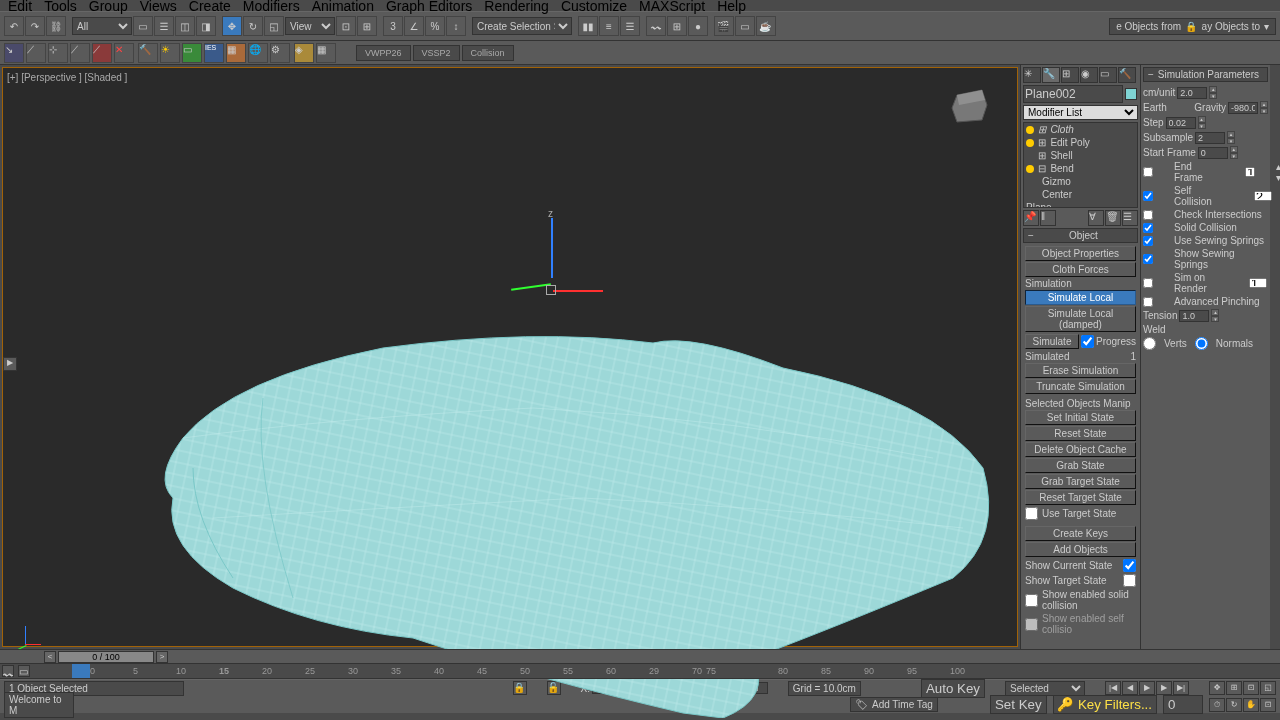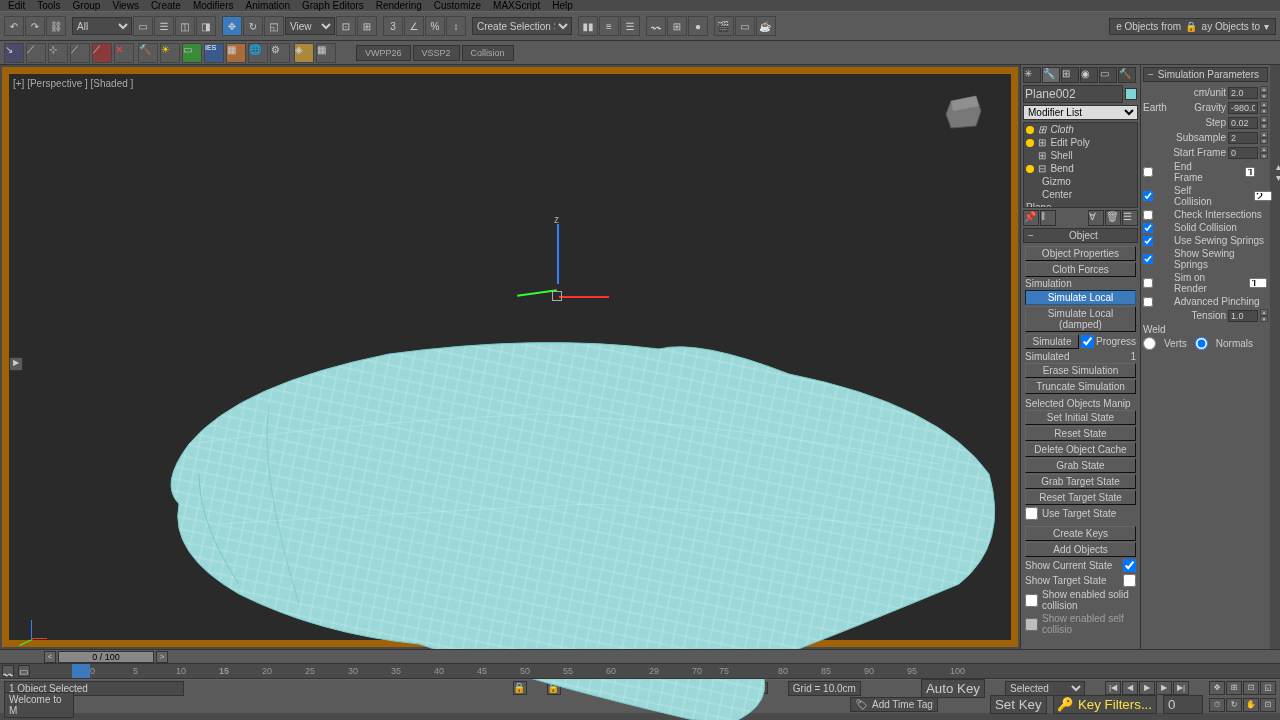--- a/index.html
+++ b/index.html
@@ -1,27 +1,27 @@
 <!DOCTYPE html>
 <html><head>
 <meta charset="utf-8">
 <style>
 * { margin: 0; padding: 0; box-sizing: border-box; font-family: Arial, sans-serif; }
 body { background: #4a4a4a; color: #ccc; font-size: 10px; overflow: hidden; width: 1280px; height: 720px; position: relative; }
-.menubar { background: #4a4a4a; height: 11px; display: flex; gap: 12px; padding: 0 8px; font-size: 10px; color: #000; align-items: center; }
+.menubar { background: #4a4a4a; height: 11px; display: flex; gap: 12px; padding: 0 8px; font-size: 14px; color: #000; align-items: center; }
 .menubar span { cursor: pointer; }
 .toolbar1 { background: #5a5a5a; height: 30px; display: flex; align-items: center; padding: 2px 4px; gap: 1px; border-top: 1px solid #666; border-bottom: 1px solid #333; }
 .toolbar1 .tbtn { width: 20px; height: 20px; background: #5a5a5a; border: 1px solid #444; display: flex; align-items: center; justify-content: center; }
 .toolbar1 .sep { width: 4px; }
 .toolbar1 select { background: #4a4a4a; color: #ccc; border: 1px solid #333; font-size: 10px; height: 18px; }
 .toolbar2 { background: #5a5a5a; height: 24px; display: flex; align-items: center; padding: 2px 4px; gap: 2px; border-bottom: 1px solid #333; }
 .toolbar2 .tbtn { width: 20px; height: 20px; background: #5a5a5a; border: 1px solid #444; }
 .toolbar2 .rbtn { background: #4a4a4a; border: 1px solid #333; color: #aaa; padding: 2px 8px; font-size: 9px; }
 .main-area { display: flex; height: 584px; }
-.viewport { flex: 1; background: #2a2a2a; position: relative; border: 7px solid #a16207; margin: 2px; }
+.viewport { flex: 1; background: #2a2a2a; position: relative; border: 1px solid #a16207; margin: 2px; }
 .viewport-label { position: absolute; top: 4px; left: 4px; color: #aaa; font-size: 10px; }
 .viewcube { position: absolute; top: 12px; right: 20px; width: 60px; height: 50px; opacity: 0.7; }
 .gizmo { position: absolute; top: 150px; left: 510px; }
 .gizmo .z-axis { position: absolute; width: 2px; height: 60px; background: #3080ff; left: 38px; top: 0; }
 .gizmo .z-lbl { position: absolute; color: #aaa; left: 35px; top: -10px; }
 .gizmo .x-axis { position: absolute; width: 50px; height: 2px; background: #ff3030; left: 40px; top: 72px; }
 .gizmo .y-axis { position: absolute; width: 40px; height: 2px; background: #30ff30; left: -2px; top: 68px; transform: rotate(-8deg); }
 .gizmo .box { position: absolute; width: 10px; height: 10px; border: 1px solid #aaa; left: 33px; top: 67px; }
 .mini-gizmo { position: absolute; bottom: 14px; left: 14px; }
 .mini-gizmo .za { position: absolute; width: 1px; height: 18px; background: #3080ff; left: 8px; top: -6px; }
@@ -48,21 +48,21 @@
 .rollout .rbody { padding: 2px; }
 .rollout .btn { display: block; width: 100%; background: #5a5a5a; border: 1px outset #666; color: #ccc; padding: 1px 2px; font-size: 10px; margin: 1px 0; text-align: center; cursor: pointer; }
 .rollout .btn.active { background: #3a7abd; color: #fff; border: 1px inset #2a5a8d; }
 .rollout .simrow { display: flex; gap: 2px; align-items: center; margin: 1px 0; }
 .rollout .simrow .half { width: 50%; }
 .rollout .lbl { font-size: 10px; }
 .rollout .val { font-size: 10px; text-align: right; }
 .rollout .chk-row { display: flex; align-items: center; gap: 4px; margin: 2px 0; }
 .param-panel { width: 130px; background: #5a5a5a; border-left: 1px solid #333; padding: 2px; }
 .param-panel .phead { background: #4a4a4a; border: 1px solid #333; padding: 1px 4px; font-size: 10px; text-align: center; margin-bottom: 4px; }
-.param-row { display: flex; align-items: center; justify-content: flex-end; margin: 2px 0; gap: 2px; }
+.param-row { display: flex; align-items: center; justify-content: flex-start; margin: 2px 0; gap: 2px; }
 .param-row .plbl { font-size: 10px; }
 .param-row .pval { width: 30px; background: #4a4a4a; border: 1px solid #333; color: #ccc; font-size: 9px; padding: 0 2px; text-align: left; }
 .param-row .spinner { width: 8px; height: 13px; background: #666; display: flex; flex-direction: column; }
 .param-row .spinner div { height: 50%; border: 1px solid #444; font-size: 5px; line-height: 4px; text-align: center; }
 .chk-param { display: flex; align-items: center; gap: 21px; margin: 2px 0; font-size: 10px; }
 .chk-param input { width: 10px; height: 10px; }
 .radio-row { display: flex; gap: 8px; margin: 2px 0; font-size: 10px; align-items: center; }
 .timeline { height: 14px; background: #5a5a5a; display: flex; align-items: center; border-top: 1px solid #333; position: relative; }
 .timeline .slider { position: absolute; left: 58px; width: 96px; height: 12px; background: #888; border: 1px solid #333; text-align: center; font-size: 9px; color: #000; }
 .timeline .arrow { width: 12px; height: 12px; background: #666; border: 1px solid #333; text-align: center; font-size: 8px; }
@@ -445,21 +445,21 @@
       <span class="tick" style="left: 215px;">25</span>
       <span class="tick" style="left: 258px;">30</span>
       <span class="tick" style="left: 301px;">35</span>
       <span class="tick" style="left: 344px;">40</span>
       <span class="tick" style="left: 387px;">45</span>
       <span class="tick" style="left: 430px;">50</span>
       <span class="tick" style="left: 473px;">55</span>
       <span class="tick" style="left: 516px;">60</span>
       <span class="tick" style="left: 559px;">29</span>
       <span class="tick" style="left: 602px;">70</span>
-      <span class="tick" style="left: 629px;">75</span>
+      <span class="tick" style="left: 616px;">75</span>
       <span class="tick" style="left: 688px;">80</span>
       <span class="tick" style="left: 731px;">85</span>
       <span class="tick" style="left: 774px;">90</span>
       <span class="tick" style="left: 817px;">95</span>
       <span class="tick" style="left: 860px;">100</span>
     </div>
 </div>
 
 <div class="statusbar">
   <div class="box" style="width:180px">1 Object Selected</div>

